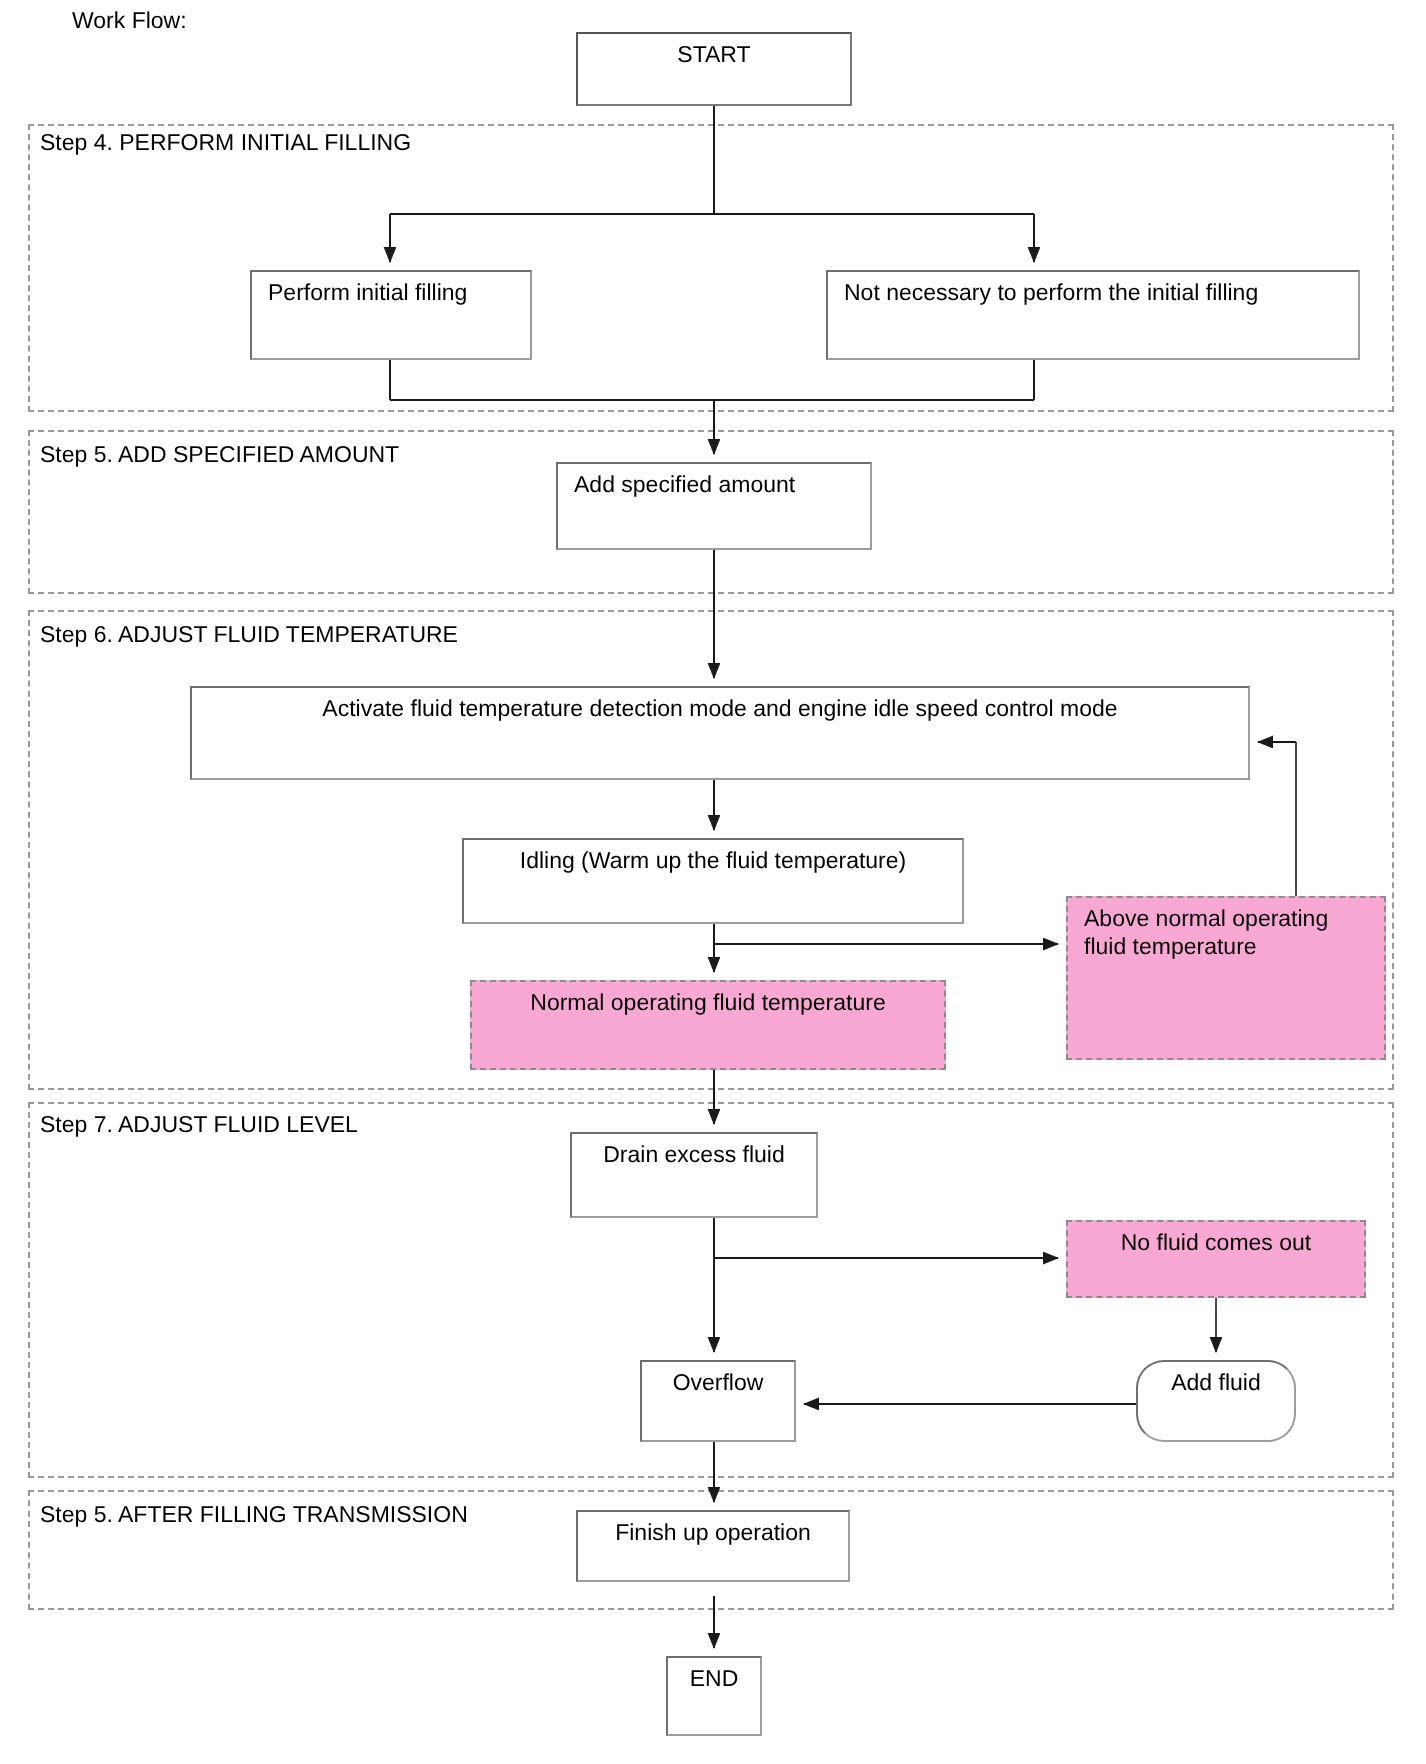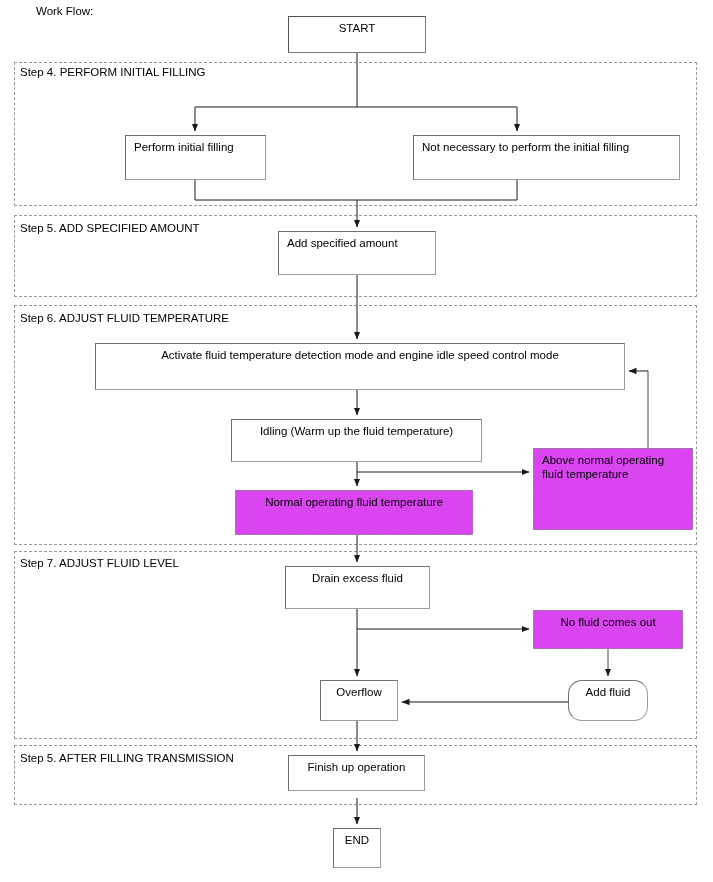--- a/index.html
+++ b/index.html
@@ -41,21 +41,21 @@
     border-top-color: #6f6f6f;
     border-left-color: #6f6f6f;
   }
   .box.solid-dark {
     border: 1px solid #7a7a7a;
     border-top-color: #555;
     border-left-color: #555;
   }
   .box.dashed {
     border: 1px dashed #8c8c8c;
-    background: #d946ef;
+    background: #f9a8d4;
   }
   .box-label {
     position: absolute;
     left: 0;
     right: 0;
     top: 4px;
     text-align: center;
     font-size: 11.5px;
     line-height: 14px;
     color: #000;
@@ -186,21 +186,21 @@
   </div>
 
   <div class="box dashed" style="left:235px; top:490px; width:238px; height:45px;">
     <div class="box-label">Normal operating fluid temperature</div>
   </div>
 
   <div class="box dashed" style="left:533px; top:448px; width:160px; height:82px;">
     <div class="box-label left" style="text-align:left;">Above normal operating fluid temperature</div>
   </div>
 
-  <div class="box" style="left:285px; top:566px; width:145px; height:43px;">
+  <div class="box" style="left:285px; top:566px; width:124px; height:43px;">
     <div class="box-label">Drain excess fluid</div>
   </div>
 
   <div class="box dashed" style="left:533px; top:610px; width:150px; height:39px;">
     <div class="box-label">No fluid comes out</div>
   </div>
 
   <div class="box" style="left:320px; top:680px; width:78px; height:41px;">
     <div class="box-label">Overflow</div>
   </div>

